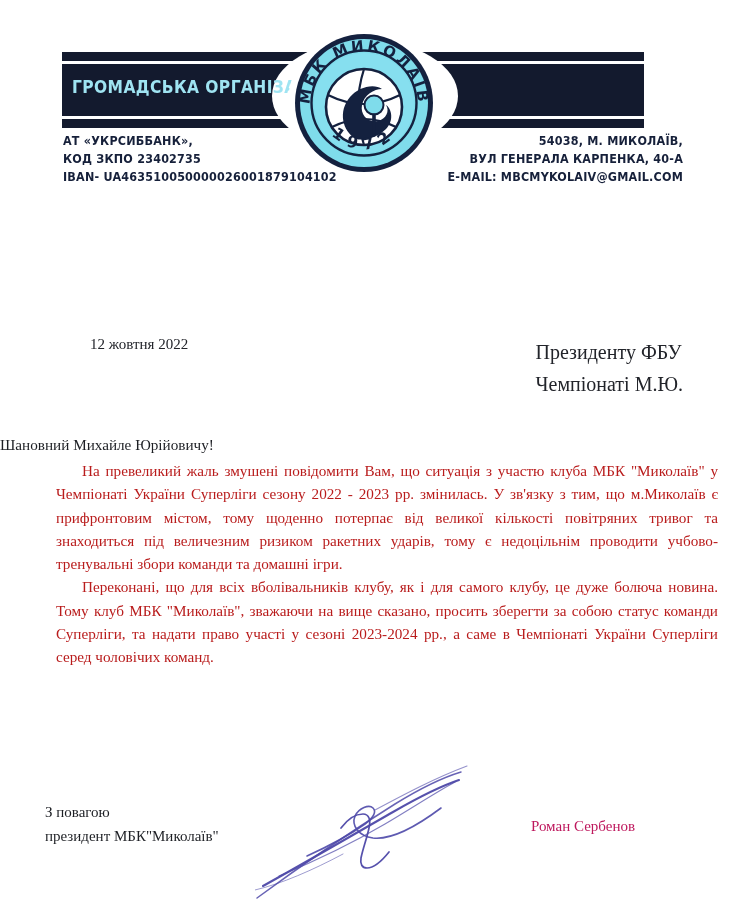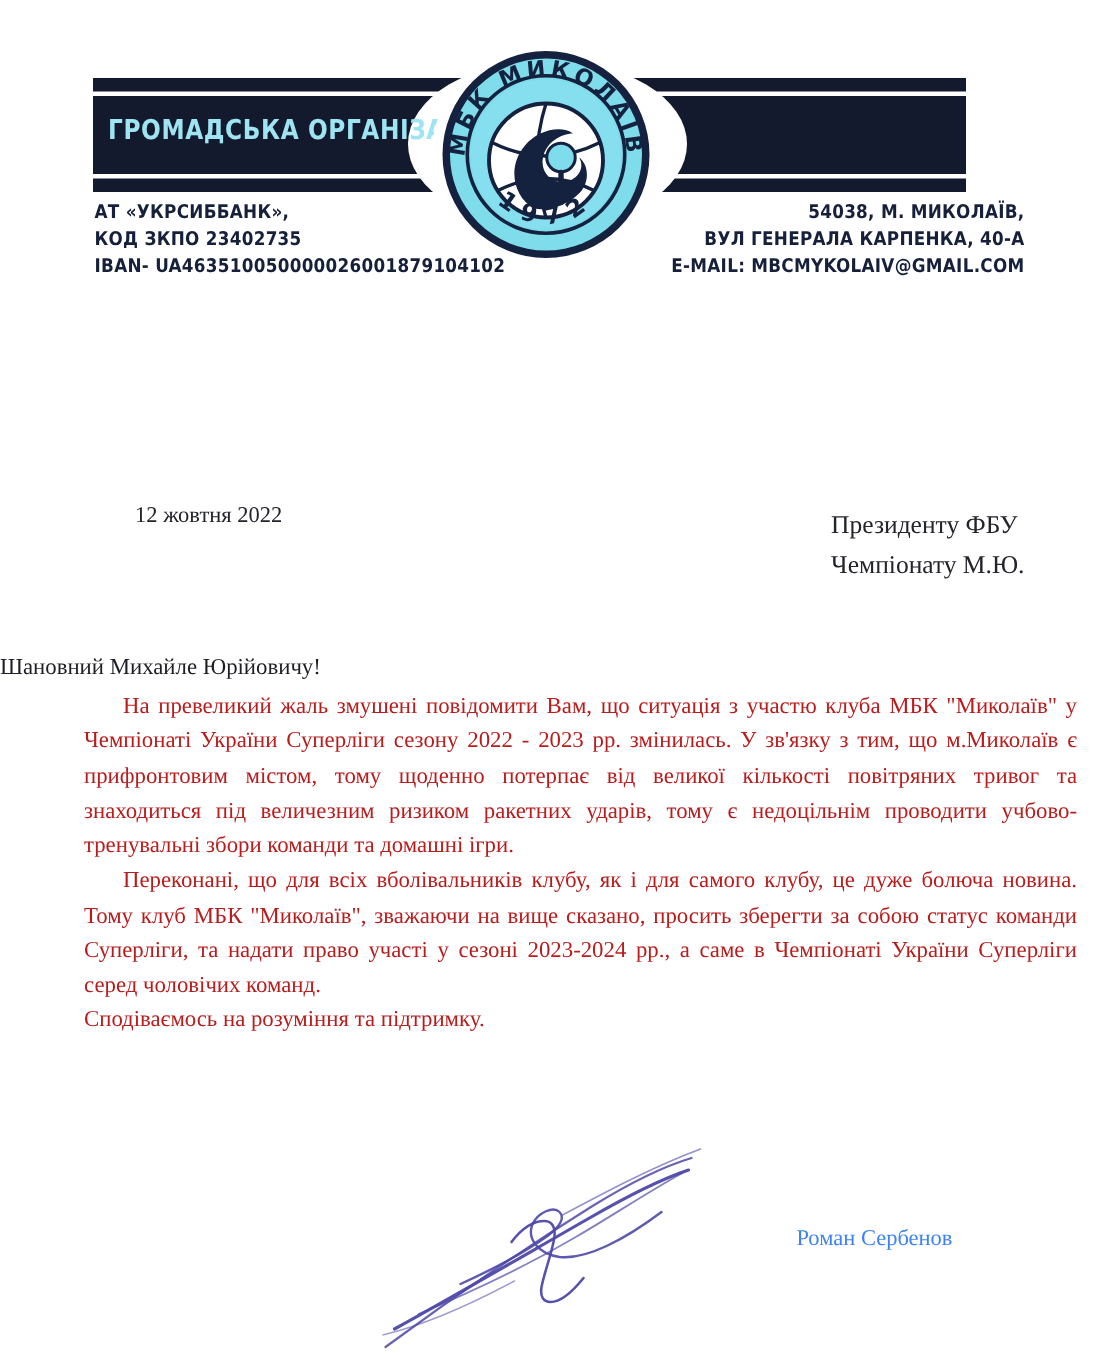--- a/index.html
+++ b/index.html
@@ -134,21 +134,21 @@
   .letter-date {
     position: absolute;
     left: 90px; top: 0;
     font-size: 15px;
     color: #22242a;
   }
   .addressee {
     position: absolute;
     right: 62px; top: 0;
     text-align: left;
-    font-size: 17px;
+    font-size: 20px;
     line-height: 1.6;
     color: #22242a;
   }
   .addressee div { display: block; }
 
   .salutation {
     position: absolute;
     left: 0; top: 436px;
     width: 745px;
     text-align: left;
@@ -185,21 +185,21 @@
     left: 45px; top: 30px;
     font-size: 15px;
     line-height: 1.62;
     color: #1d1f24;
   }
   .sign-left div { display: block; }
   .sign-name {
     position: absolute;
     right: 110px; top: 48px;
     font-size: 15px;
-    color: #3b82f6;
+    color: #be185d;
     white-space: nowrap;
   }
   .sign-ink {
     position: absolute;
     left: 255px; top: -12px;
     width: 240px; height: 145px;
     pointer-events: none;
   }
   .sign-ink svg { display: block; }
 </style>
@@ -265,33 +265,36 @@
     <div>54038, М. МИКОЛАЇВ,</div>
     <div>ВУЛ ГЕНЕРАЛА КАРПЕНКА, 40-А</div>
     <div>E-MAIL: MBCMYKOLAIV@GMAIL.COM</div>
   </div>
 </div>
 
 <div class="meta-row">
   <div class="letter-date">12 жовтня 2022</div>
   <div class="addressee">
     <div>Президенту ФБУ</div>
-    <div>Чемпіонату М.Ю.</div>
+    <div>Чемпіонаті М.Ю.</div>
   </div>
 </div>
 
 <div class="salutation">Шановний Михайле Юрійовичу!</div>
 
 <div class="letter-body">
   <p>На превеликий жаль змушені повідомити Вам,  що ситуація з участю клуба МБК "Миколаїв" у Чемпіонаті України Суперліги сезону 2022 - 2023 рр. змінилась. У зв'язку з тим, що м.Миколаїв є прифронтовим містом, тому щоденно потерпає від великої кількості повітряних тривог та знаходиться під величезним ризиком ракетних ударів, тому є недоцільнім проводити учбово-тренувальні збори команди та домашні ігри.</p>
   <p>Переконані, що для всіх вболівальників клубу, як і для самого клубу, це дуже болюча новина. Тому клуб МБК "Миколаїв", зважаючи на вище сказано, просить зберегти за собою статус команди Суперліги, та надати право участі у сезоні 2023-2024 рр., а саме в Чемпіонаті України Суперліги серед чоловічих команд.</p>
-  <p class="no-indent">Сподіваємось на розуміння та підтримку.</p>
 </div>
 
 <div class="signature-area">
+  <div class="sign-left">
+    <div>З повагою</div>
+    <div>президент МБК"Миколаїв"</div>
+  </div>
 
   <div class="sign-ink">
     <svg width="240" height="145" viewBox="0 0 240 145" aria-hidden="true">
       <g fill="none" stroke="#4d48a8" stroke-linecap="round">
         <path d="M 2 140 C 40 112 92 76 140 46 C 166 30 186 20 206 14" stroke-width="1.5" opacity="0.85"></path>
         <path d="M 8 128 C 48 106 96 78 138 54 C 164 39 186 28 204 22" stroke-width="2.1" opacity="0.95"></path>
         <path d="M 24 118 C 58 104 96 86 130 66 C 154 52 178 36 200 24" stroke-width="1.2" opacity="0.7"></path>
         <path d="M 52 98 C 74 88 96 76 110 66 C 118 60 122 54 118 50
                  C 114 46 104 50 100 58 C 96 68 104 78 118 80
                  C 136 82 162 68 186 50" stroke-width="1.6" opacity="0.9"></path>

